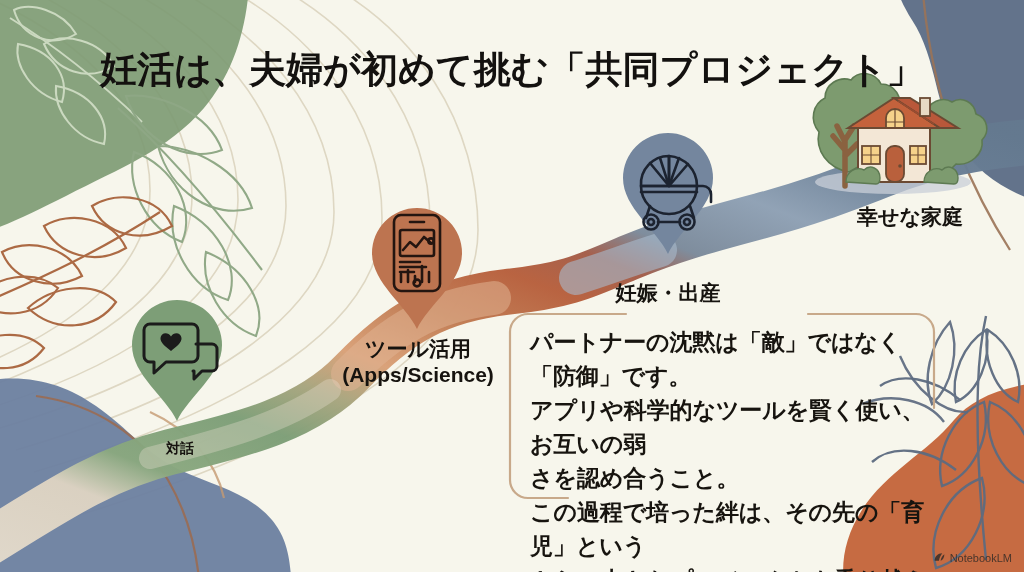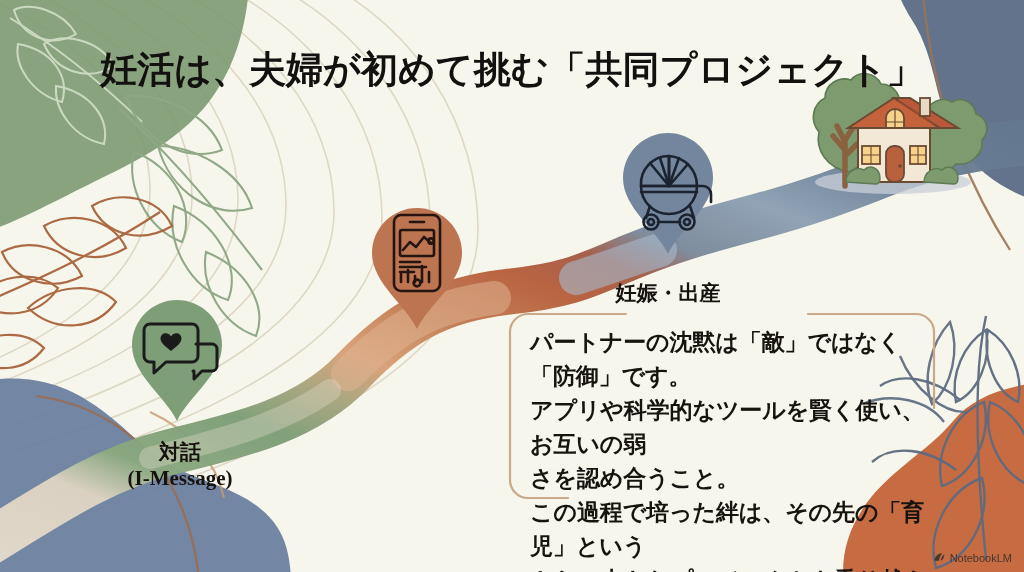--- a/index.html
+++ b/index.html
@@ -19,21 +19,21 @@
   #title{
     position:absolute;left:0;top:48px;width:1024px;text-align:center;
     font-size:37px;font-weight:bold;color:#13110f;
     letter-spacing:0px;line-height:1.18;
     white-space:nowrap;
   }
   .milestone-label{
     position:absolute;text-align:center;color:#16130f;
     font-weight:bold;line-height:1.22;white-space:nowrap;
   }
-  #label-0{left:60px;top:440px;width:240px;font-size:21px;font-family:Liberation Serif, serif;}
+  #label-0{left:60px;top:440px;width:240px;font-size:14px;}
   #label-1{left:278px;top:336px;width:280px;font-size:21px;}
   #label-2{left:548px;top:268px;width:240px;font-size:21px;margin-top:12px;}
   #label-3{left:800px;top:204px;width:220px;font-size:21px;}
 
   #callout{
     position:absolute;left:508px;top:312px;width:428px;height:188px;
   }
   #callout-text{
     position:absolute;left:22px;top:13px;width:400px;
     font-size:23px;font-weight:bold;color:#17140f;
@@ -243,26 +243,30 @@
         <path d="M 846 182 c 0 -10 10 -16 18 -12 c 6 -6 16 -2 16 8 c 0 4 -2 6 -4 6 z" fill="#7d9b6f" stroke="#5d7a52" stroke-width="1.4"></path>
         <path d="M 924 182 c 0 -10 10 -16 18 -12 c 6 -6 16 -2 16 8 c 0 4 -2 6 -4 6 z" fill="#7d9b6f" stroke="#5d7a52" stroke-width="1.4"></path>
       </g>
     </svg>
   </div>
 
   <div id="title">妊活は、夫婦が初めて挑む「共同プロジェクト」</div>
 
   <div class="milestone-label" id="label-0">
     <div>対話</div>
-    <div>(I-Message)</div>
+  </div>
+  <div class="milestone-label" id="label-1">
+    <div>ツール活用</div>
+    <div>(Apps/Science)</div>
   </div>
   <div class="milestone-label" id="label-2">
     <div>妊娠・出産</div>
   </div>
   <div class="milestone-label" id="label-3">
+    <div>幸せな家庭</div>
   </div>
 
   <div id="callout">
     <svg viewBox="0 0 428 188" width="428" height="188" xmlns="http://www.w3.org/2000/svg">
       <g fill="none" stroke="#c8a98a" stroke-width="2.2" stroke-linecap="round">
         <path d="M 118 2 L 20 2 A 18 18 0 0 0 2 20 L 2 168 A 18 18 0 0 0 20 186 L 60 186"></path>
         <path d="M 300 2 L 408 2 A 18 18 0 0 1 426 20 L 426 96"></path>
       </g>
     </svg>
     <div id="callout-text">パートナーの沈黙は「敵」ではなく「防御」です。

